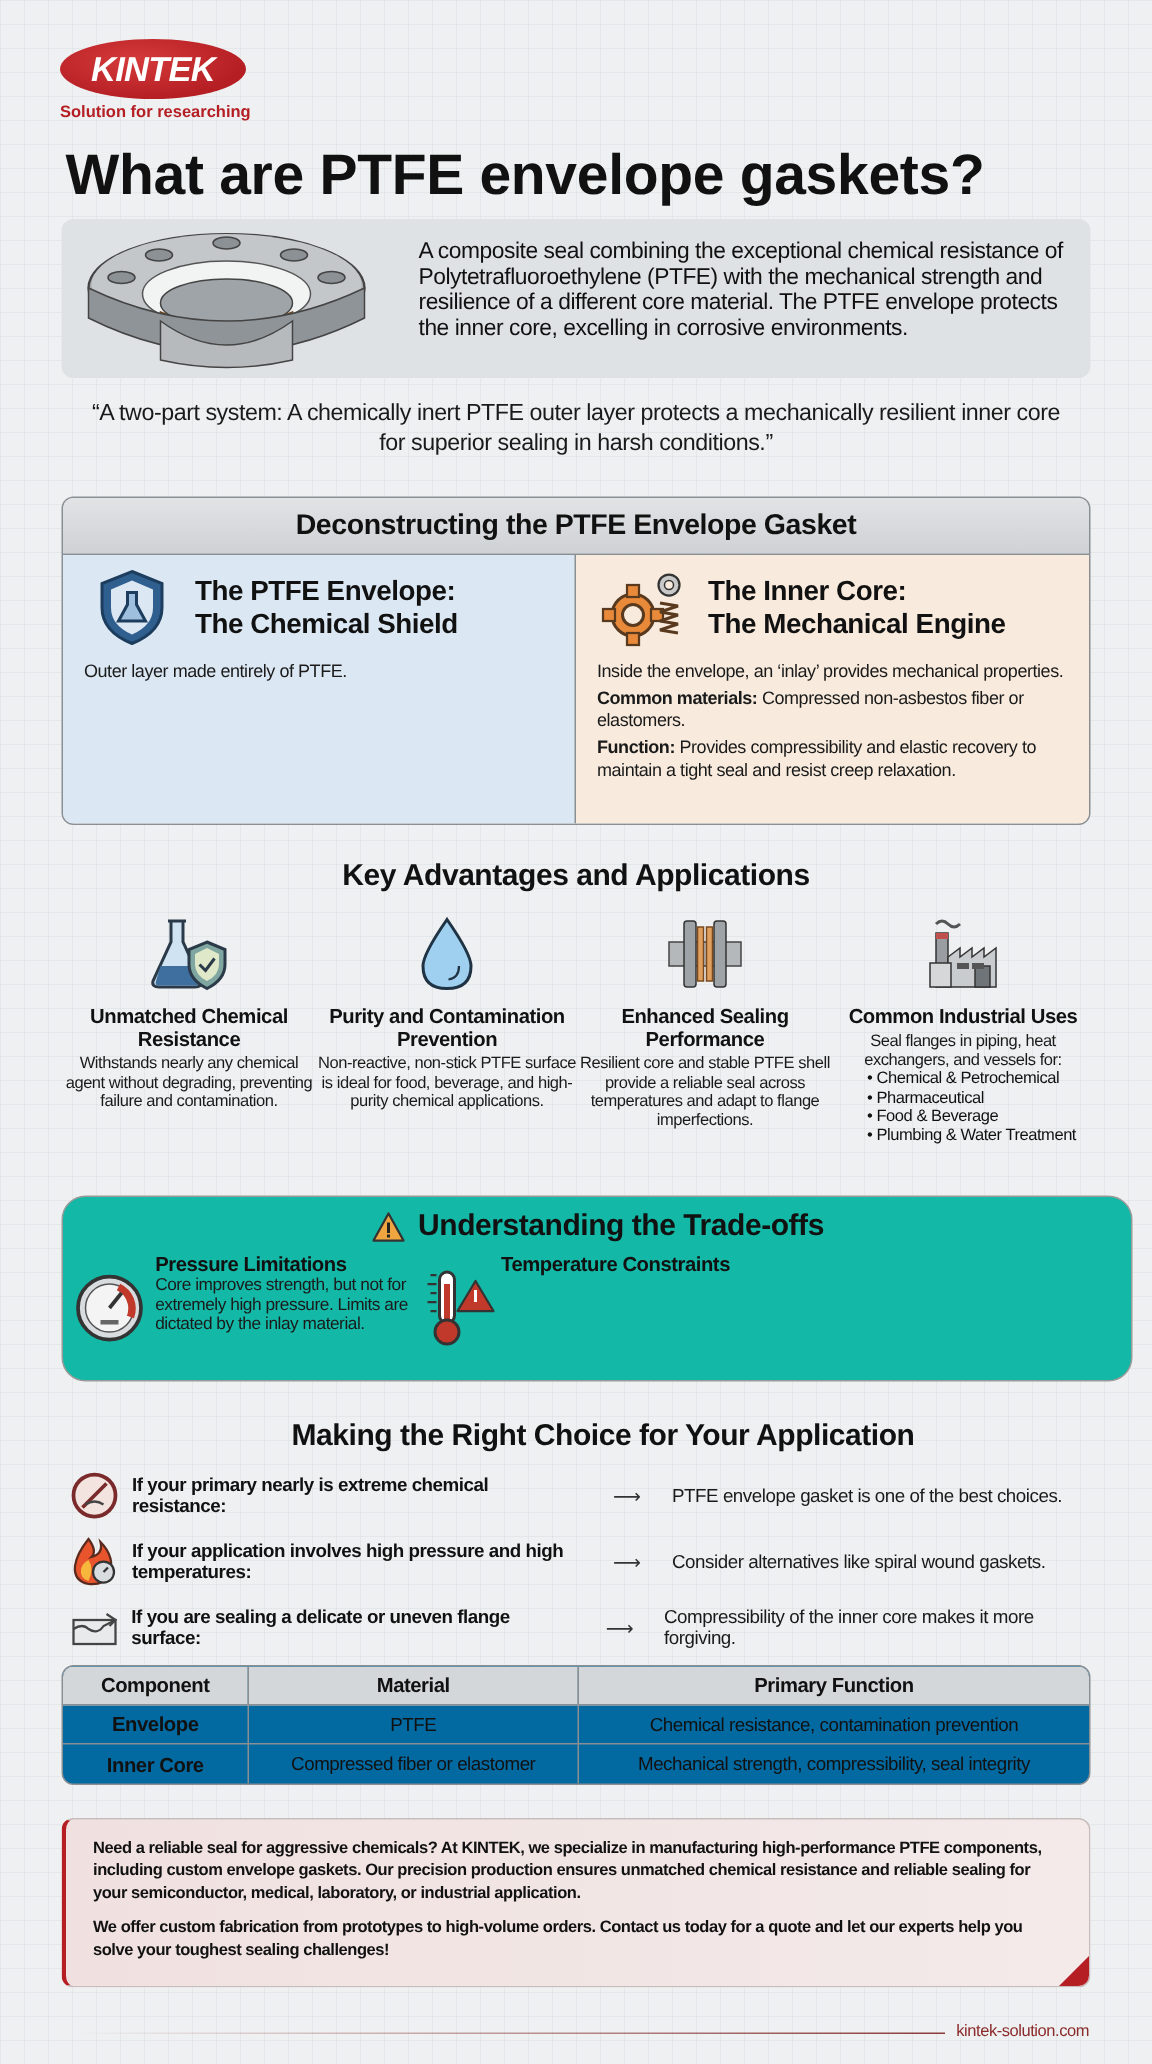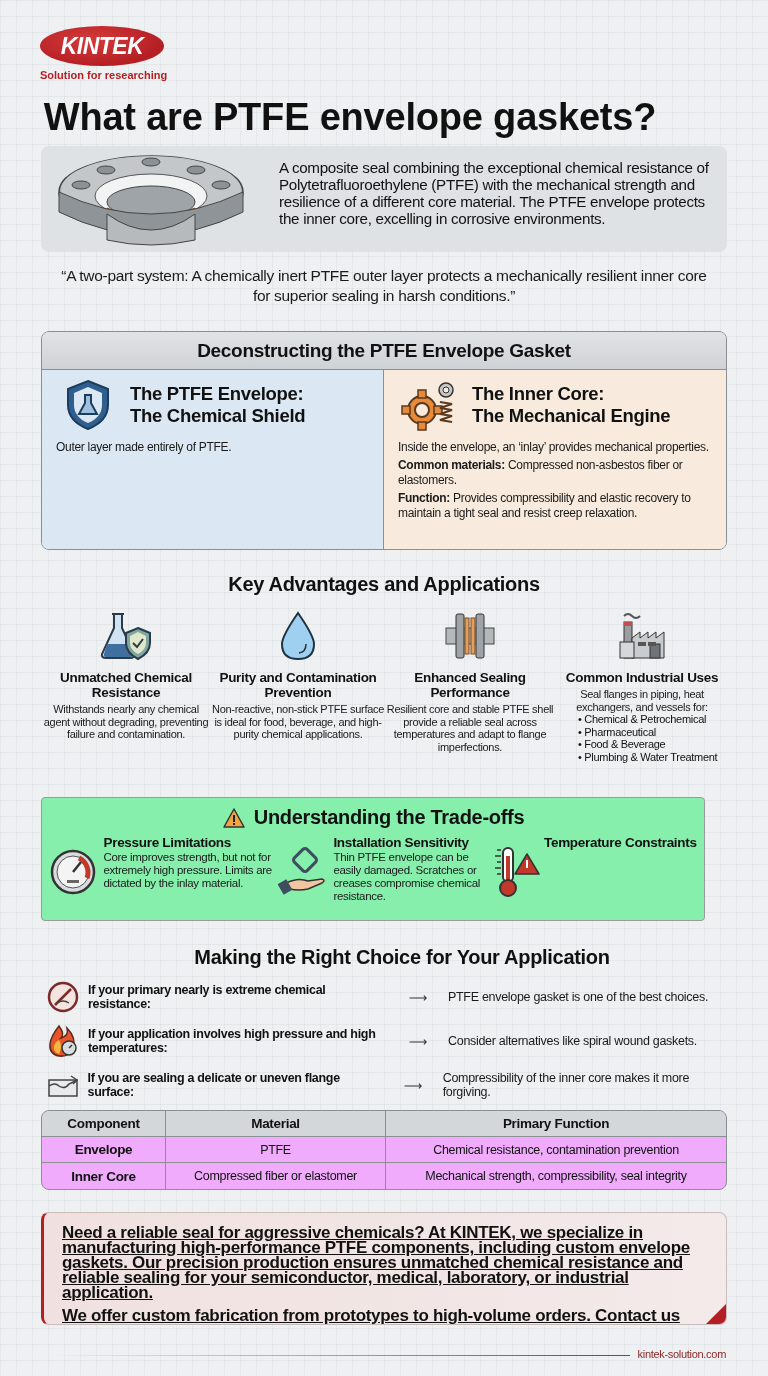--- a/index.html
+++ b/index.html
@@ -75,62 +75,62 @@
   .adv { position: absolute; top: 606px; left: 40px; width: 690px; display: flex; }
   .adv-item { width: 172px; text-align: center; }
   .adv-icon { height: 56px; display: flex; justify-content: center; align-items: flex-end; }
   .adv-title { font-size: 13.5px; font-weight: bold; line-height: 15px; margin-top: 8px; }
   .adv-text { font-size: 11px; line-height: 12.5px; margin-top: 3px; color: #1a1a1a; }
   .adv-list { text-align: left; list-style: none; padding-left: 22px; font-size: 11px; line-height: 12.5px; }
   .adv-list li::before { content: "• "; }
 
   
   .trade {
-    position: absolute; left: 41px; top: 797px; width: 664px; height: 124px;
-    background: #86efac; border: 1.5px solid #9a9a9a; border-radius: 4px;
+    position: absolute; left: 41px; top: 797px; width: 714px; height: 124px;
+    background: #14b8a6; border: 1.5px solid #9a9a9a; border-radius: 16px;
   }
   .trade-title { text-align: center; font-size: 20px; font-weight: bold; margin-top: 8px; display: flex; justify-content: center; align-items: center; gap: 8px; }
   .trade-row { display: flex; margin-top: 6px; }
   .trade-item { width: 228px; display: flex; position: relative; }
   .trade-icon { width: 62px; height: 62px; display: flex; align-items: center; justify-content: center; margin-top: 6px; }
   .trade-name { font-size: 13.5px; font-weight: bold; line-height: 16px; }
   .trade-text { font-size: 11.5px; line-height: 13px; color: #1a1a1a; }
 
   
   .choice-rows { position: absolute; left: 46px; top: 975px; width: 690px; }
   .choice-row { display: flex; align-items: center; height: 44px; position: relative; }
   .choice-icon { width: 34px; height: 34px; margin-right: 8px; display: flex; align-items: center; justify-content: center; }
   .choice-cond { font-size: 12.5px; font-weight: bold; width: 300px; line-height: 14px; }
   .choice-arrow { width: 60px; text-align: center; font-size: 13px; color: #333; }
   .choice-res { font-size: 12.5px; color: #1a1a1a; }
 
   
   .tbl {
     position: absolute; left: 41px; top: 1110px; width: 686px;
     border: 1.5px solid #8a8f94; border-radius: 8px; overflow: hidden;
-    border-collapse: separate; border-spacing: 0; background: #f0abfc;
+    border-collapse: separate; border-spacing: 0; background: #0369a1;
   }
   .tbl th { background: #d4d7da; font-size: 13.5px; font-weight: bold; height: 26px; border-bottom: 1px solid #8a8f94; }
   .tbl td { font-size: 12.5px; text-align: center; height: 26px; border-bottom: 1px solid #8a8f94; }
   .tbl tr:last-child td { border-bottom: none; }
   .tbl th + th, .tbl td + td { border-left: 1px solid #8a8f94; }
   .tbl td:first-child { font-weight: bold; font-size: 13.5px; }
 
   
   .cta {
     position: absolute; left: 41px; top: 1212px; width: 686px; height: 113px;
     background: linear-gradient(90deg, #f0e1e0, #f3eae9);
     border: 1.5px solid #c9bcbc; border-radius: 8px; border-left: 3px solid #b51f24;
     padding: 12px 20px 0 18px; overflow: hidden;
   }
   .cta::after {
     content: ""; position: absolute; right: -1px; bottom: -1px; width: 0; height: 0;
     border-left: 22px solid transparent; border-bottom: 22px solid #b51f24;
   }
-  .cta p { font-size: 17px; font-weight: bold; line-height: 15px; margin-bottom: 8px; color: #111; text-decoration: underline; }
+  .cta p { font-size: 11px; font-weight: bold; line-height: 15px; margin-bottom: 8px; color: #111; }
 
   .footer-line { position: absolute; left: 50px; top: 1355px; width: 580px; height: 1px; background: linear-gradient(90deg, transparent, #8b3a3a); }
   .footer-url { position: absolute; right: 42px; top: 1348px; font-size: 11px; color: #8b2a2a; }
 </style>
 </head>
 <body>
 
 <div class="logo">
   <div class="logo-oval">KINTEK</div>
   <div class="logo-tag">Solution for researching</div>
@@ -294,33 +294,20 @@
             <circle cx="24" cy="24" r="21" fill="#d9dcde" stroke="#333" stroke-width="2.5"></circle>
             <circle cx="24" cy="24" r="16" fill="#f4f4f4" stroke="#555"></circle>
             <path d="M30 10 A16 16 0 0 1 38 30" stroke="#c0392b" stroke-width="5" fill="none"></path>
             <path d="M24 24 L32 14" stroke="#333" stroke-width="2.5"></path>
             <rect x="18" y="32" width="12" height="3" fill="#666"></rect>
           </svg>
       </div>
       <div style="width:170px;">
         <div class="trade-name narrow">Pressure Limitations</div>
         <div class="trade-text narrow">Core improves strength, but not for extremely high pressure. Limits are dictated by the inlay material.</div>
-      </div>
-    </div>
-    <div class="trade-item" style="width:210px;">
-      <div class="trade-icon">
-        <svg width="50" height="50" viewBox="0 0 50 50">
-            <rect x="18" y="4" width="18" height="18" rx="3" transform="rotate(45 27 13)" fill="none" stroke="#3d4f5f" stroke-width="3"></rect>
-            <path d="M8 36 Q20 30 30 34 L44 32 Q48 33 44 36 L30 42 Q20 44 12 42 Z" fill="#f2c6a0" stroke="#333" stroke-width="1.5"></path>
-            <rect x="2" y="34" width="10" height="12" transform="rotate(-30 7 40)" fill="#3d4f5f"></rect>
-          </svg>
-      </div>
-      <div style="width:150px;">
-        <div class="trade-name narrow">Installation Sensitivity</div>
-        <div class="trade-text narrow">Thin PTFE envelope can be easily damaged. Scratches or creases compromise chemical resistance.</div>
       </div>
     </div>
     <div class="trade-item" style="width:240px;">
       <div class="trade-icon">
         <svg width="56" height="52" viewBox="0 0 56 52">
             <path d="M12 4 L16 4 M10 10 L16 10 M12 16 L16 16 M10 22 L16 22 M12 28 L16 28" stroke="#333" stroke-width="1.5"></path>
             <rect x="18" y="2" width="10" height="34" rx="5" fill="#fff" stroke="#333" stroke-width="2"></rect>
             <rect x="21" y="10" width="4" height="30" fill="#c0392b"></rect>
             <circle cx="23" cy="42" r="8" fill="#c0392b" stroke="#333" stroke-width="2"></circle>
             <path d="M42 8 L54 28 L30 28 Z" fill="#c0392b" stroke="#333" stroke-width="1.5" stroke-linejoin="round"></path>

